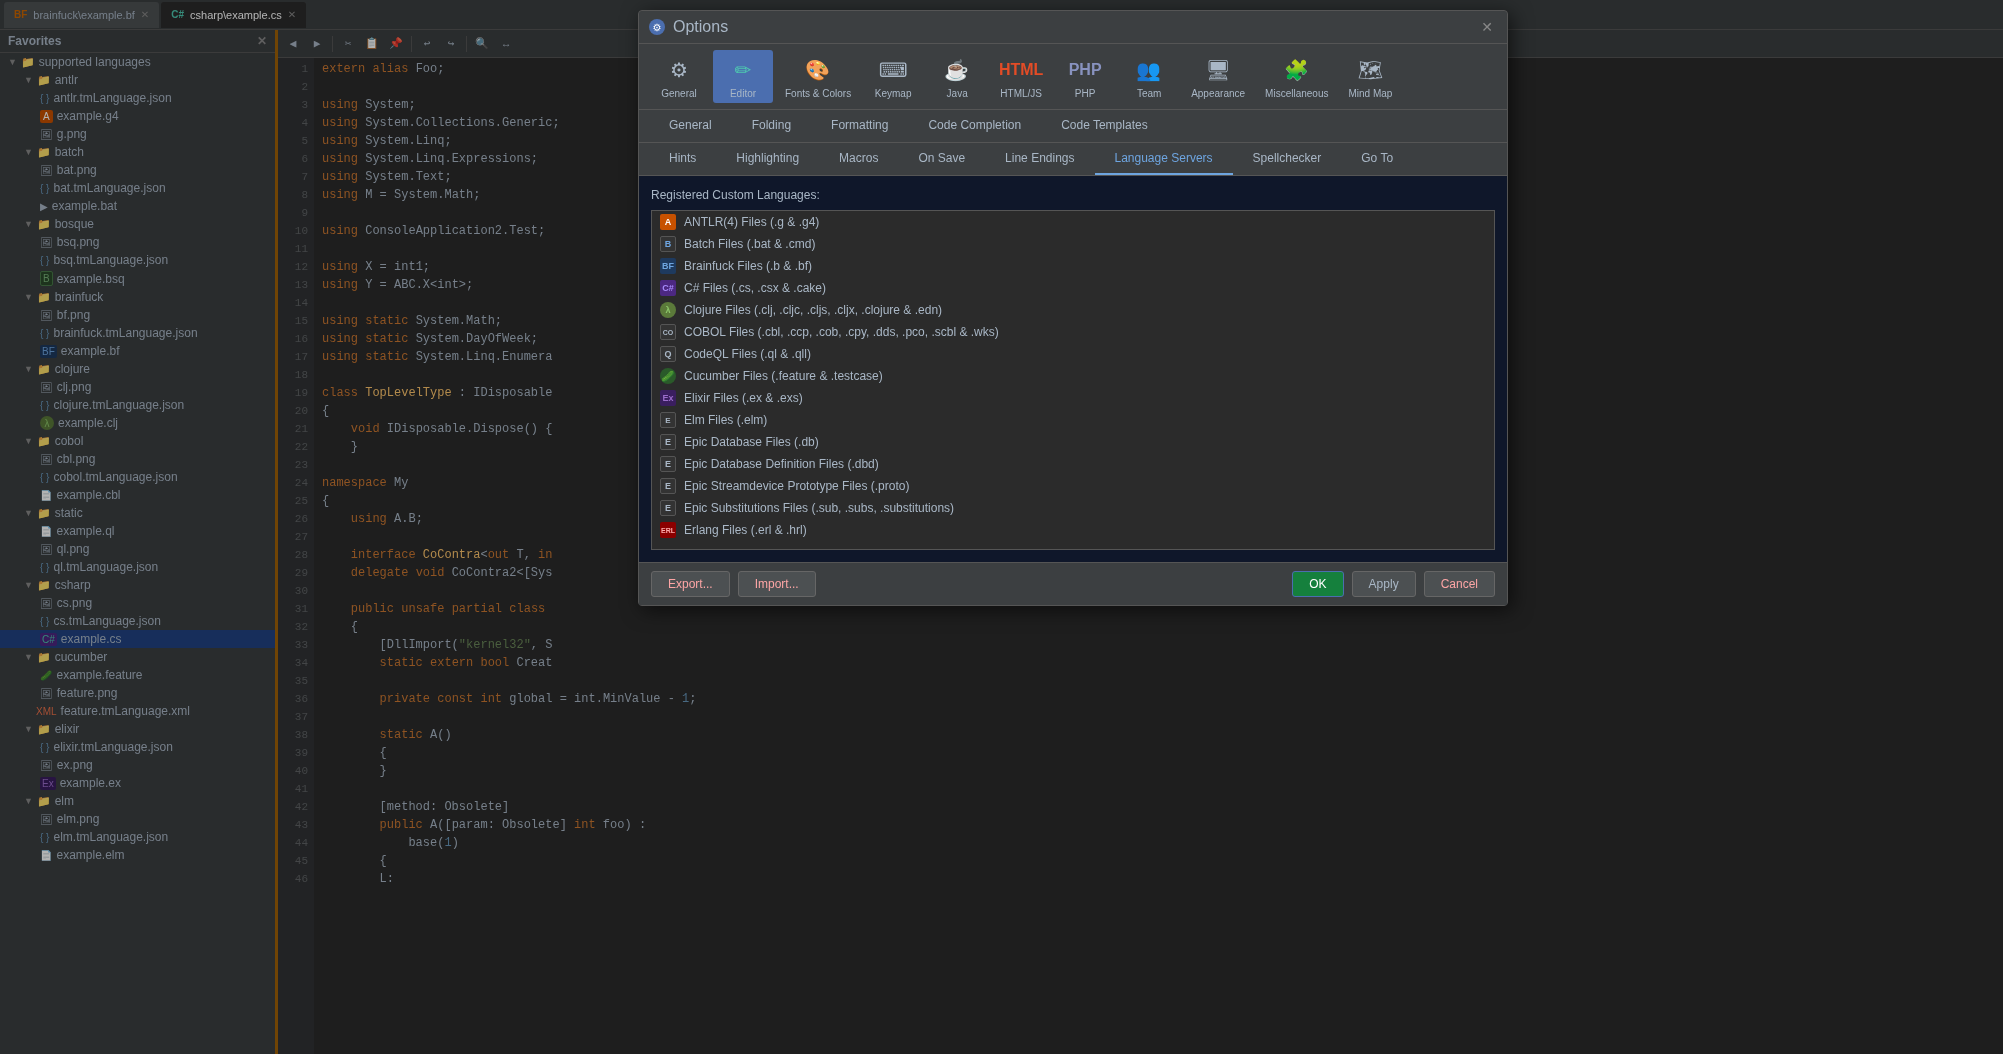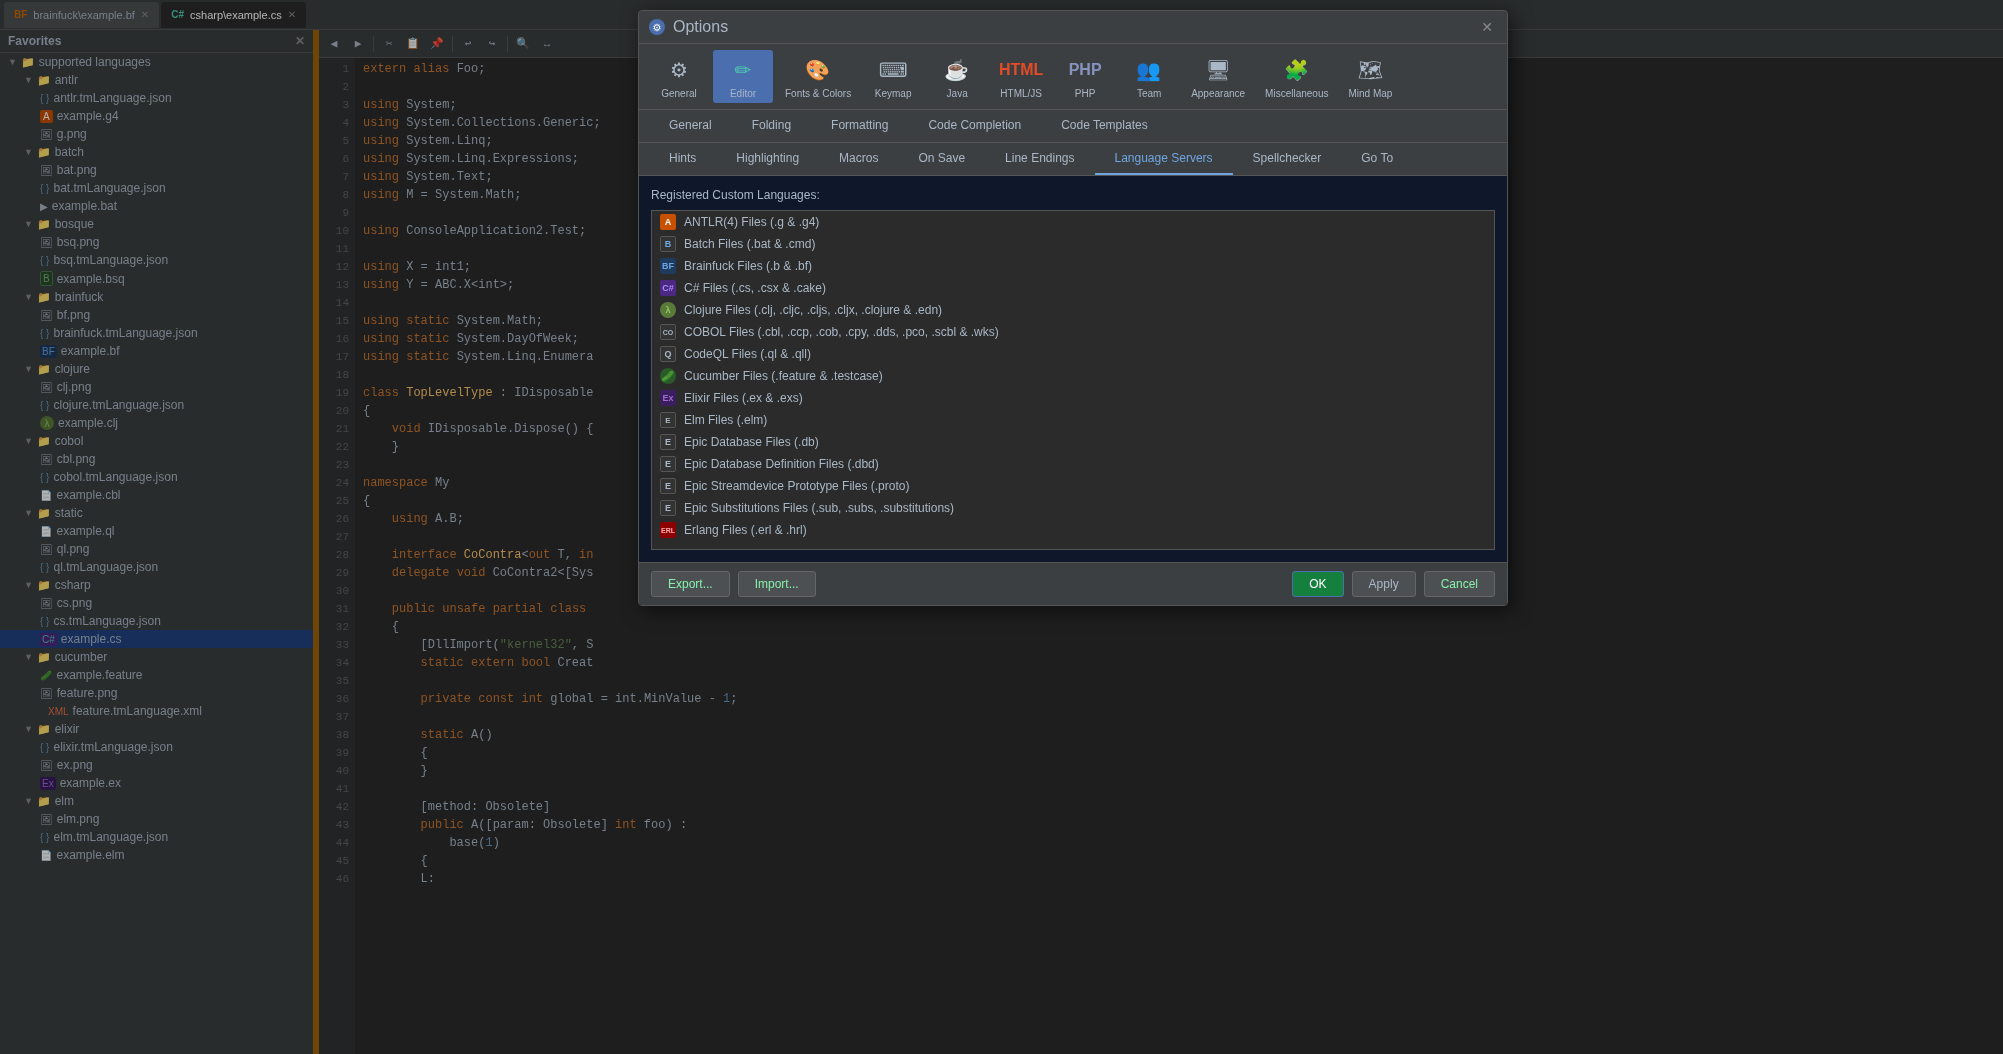--- a/index.html
+++ b/index.html
@@ -58,23 +58,23 @@
 
     
     .editor-area {
       display: flex;
       flex: 1;
       overflow: hidden;
     }
 
     
     .sidebar {
-      width: 319px;
-      background: #3c3f41;
-      border-right: 6px solid #a16207;
+      width: 278px;
+      background: #3c3f41;
+      border-right: 3px solid #a16207;
       overflow-y: auto;
       font-size: 12px;
     }
     .sidebar-header {
       display: flex;
       align-items: center;
       padding: 4px 8px;
       background: #3c3f41;
       border-bottom: 1px solid #555;
       font-size: 12px;
@@ -365,21 +365,21 @@
     }
     .bottom-btn {
       padding: 5px 16px;
       border-radius: 3px;
       cursor: pointer;
       font-size: 12px;
       border: 1px solid #666;
     }
     .bottom-btn-secondary {
       background: #4c5052;
-      color: #86efac;
+      color: #fca5a5;
     }
     .bottom-btn-primary {
       background: #15803d;
       color: white;
       border-color: #4b6eaf;
     }
     .bottom-btn-apply {
       background: #4c5052;
       color: #a9b7c6;
     }
@@ -569,21 +569,21 @@
         <span>cucumber</span>
       </div>
       <div class="tree-item" style="padding-left:40px">
         <span style="color:#5cb85c;font-size:10px">🥒</span>
         <span>example.feature</span>
       </div>
       <div class="tree-item" style="padding-left:40px">
         <span style="color:#a9b7c6;font-size:10px">🖼</span>
         <span>feature.png</span>
       </div>
-      <div class="tree-item" style="padding-left:48px">
+      <div class="tree-item" style="padding-left:36px">
         <span style="color:#e8714a;font-size:10px">XML</span>
         <span>feature.tmLanguage.xml</span>
       </div>
       <div class="tree-item" style="padding-left:24px">
         <span class="chevron">▼</span>
         <span class="folder-icon">📁</span>
         <span>elixir</span>
       </div>
       <div class="tree-item" style="padding-left:40px">
         <span style="color:#6897bb;font-size:10px">{ }</span>

